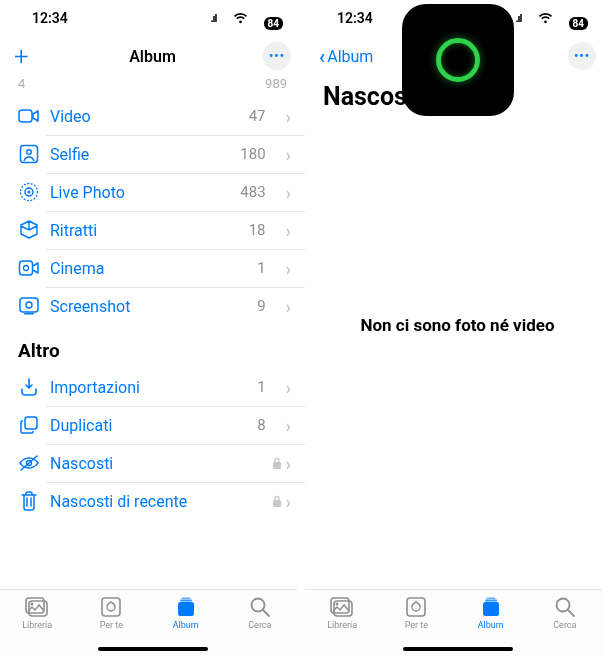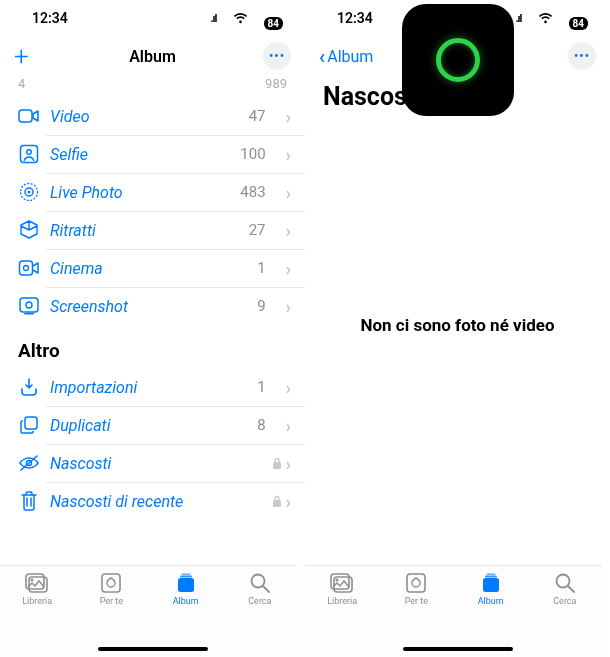--- a/index.html
+++ b/index.html
@@ -126,41 +126,40 @@
     margin-right: 10px;
     display: flex;
     align-items: center;
     justify-content: center;
     color: #007aff;
   }
   .row .label {
     color: #007aff;
     font-size: 16px;
     flex: 1;
-    font-style: italic;
   }
   .row .count {
     color: #8e8e93;
     font-size: 15px;
     margin-right: 20px;
   }
   .row .chev {
     color: #c7c7cc;
     font-size: 18px;
     font-weight: 600;
   }
   .row .lock {
     color: #c7c7cc;
     font-size: 12px;
     margin-right: 4px;
   }
   .tabbar {
     position: absolute;
     bottom: 0; left: 0; right: 8px;
-    height: 92px;
+    height: 68px;
     display: flex;
     justify-content: space-around;
     align-items: flex-start;
     padding-top: 6px;
     background: #fdfdfd;
     border-top: 1px solid #e7e7ea;
   }
   .tab {
     display: flex;
     flex-direction: column;
@@ -272,21 +271,21 @@
 
       <div class="row">
         <span class="icon">
           <svg width="20" height="20" viewBox="0 0 20 20">
               <rect x="1.5" y="1.5" width="17" height="17" rx="3" fill="none" stroke="#007aff" stroke-width="1.5"></rect>
               <circle cx="10" cy="8" r="2.3" fill="none" stroke="#007aff" stroke-width="1.4"></circle>
               <path d="M5 17c1-3 3-4 5-4s4 1 5 4" fill="none" stroke="#007aff" stroke-width="1.4"></path>
             </svg>
         </span>
         <span class="label">Selfie</span>
-        <span class="count">100</span>
+        <span class="count">180</span>
         <span class="chev">›</span>
       </div>
 
       <div class="row">
         <span class="icon">
           <svg width="22" height="22" viewBox="0 0 22 22">
               <circle cx="11" cy="11" r="4" fill="none" stroke="#007aff" stroke-width="1.5"></circle>
               <circle cx="11" cy="11" r="8.5" fill="none" stroke="#007aff" stroke-width="1.3" stroke-dasharray="1 2.5" stroke-linecap="round"></circle>
               <circle cx="11" cy="11" r="1.5" fill="#007aff"></circle>
             </svg>
@@ -296,21 +295,21 @@
         <span class="chev">›</span>
       </div>
 
       <div class="row">
         <span class="icon">
           <svg width="20" height="22" viewBox="0 0 20 22">
               <path d="M10 2l8 4v9l-8 4-8-4V6l8-4z M10 2v9m0 0l8-4m-8 4l-8-4" fill="none" stroke="#007aff" stroke-width="1.4" stroke-linejoin="round"></path>
             </svg>
         </span>
         <span class="label">Ritratti</span>
-        <span class="count">27</span>
+        <span class="count">18</span>
         <span class="chev">›</span>
       </div>
 
       <div class="row">
         <span class="icon">
           <svg width="22" height="18" viewBox="0 0 22 18">
               <rect x="1.5" y="2" width="13" height="14" rx="3" fill="none" stroke="#007aff" stroke-width="1.5"></rect>
               <circle cx="8" cy="9" r="2.5" fill="none" stroke="#007aff" stroke-width="1.3"></circle>
               <path d="M15 7l5-3v10l-5-3" fill="none" stroke="#007aff" stroke-width="1.5" stroke-linejoin="round"></path>
             </svg>

